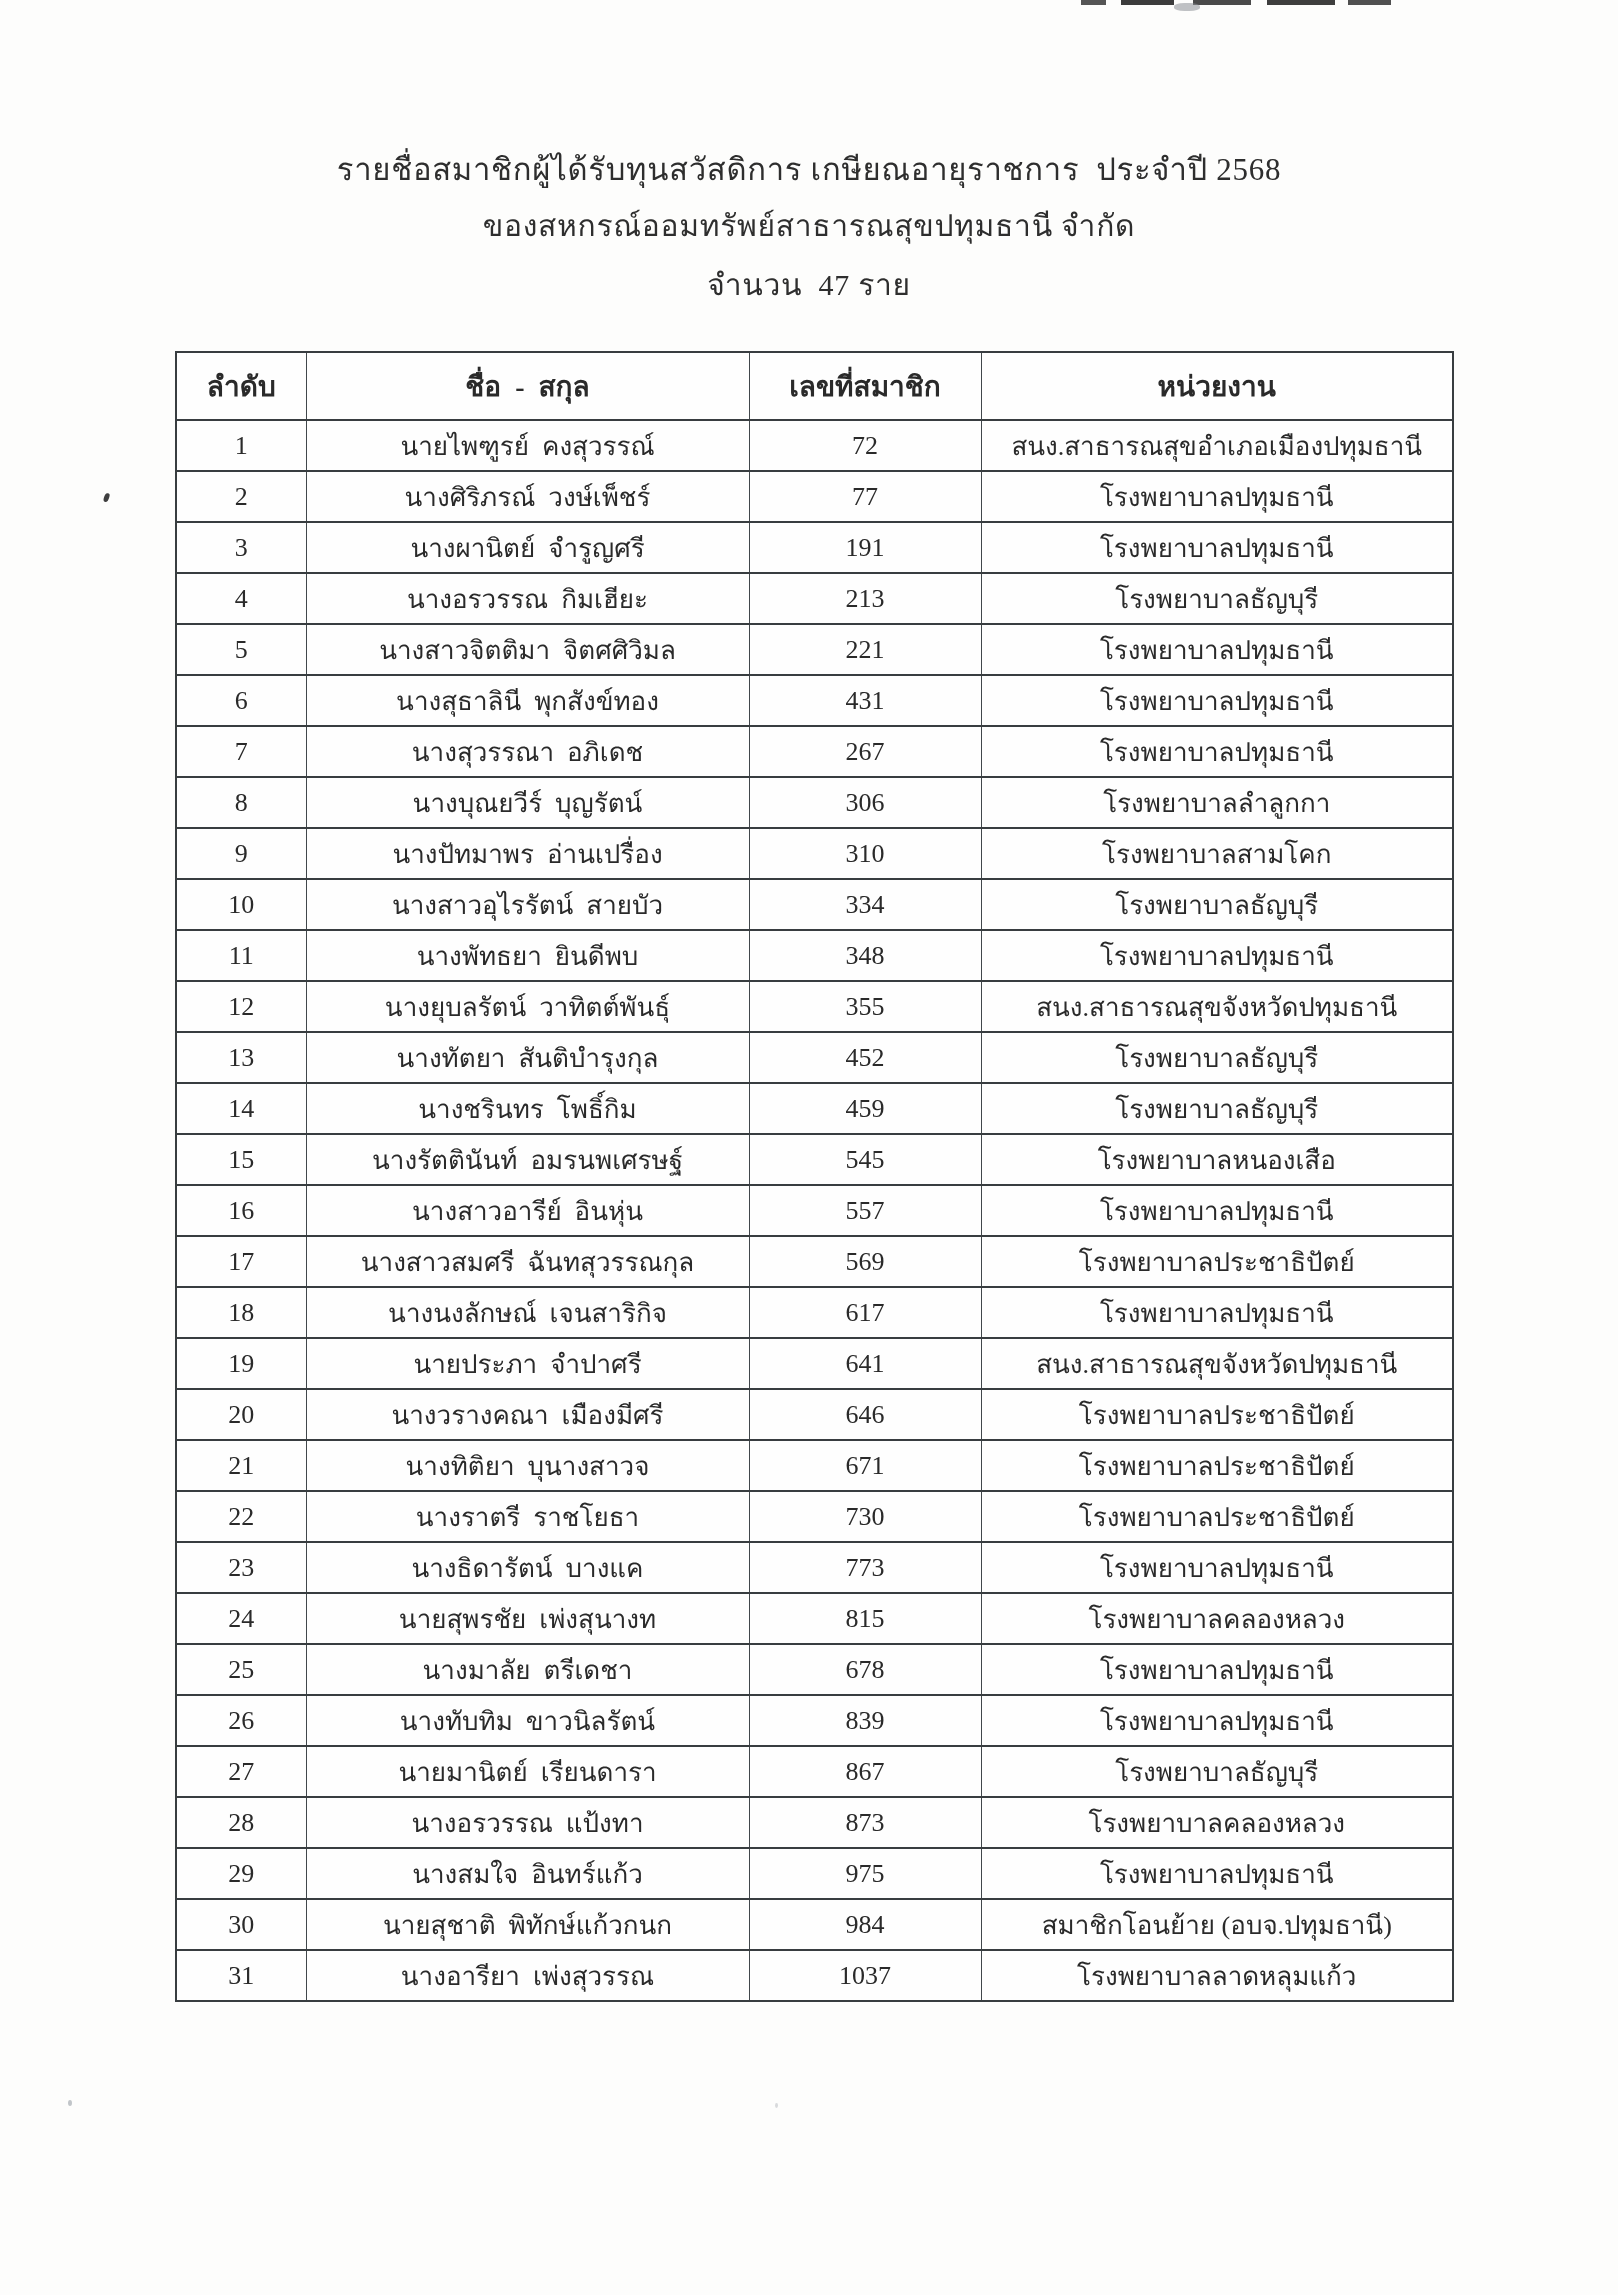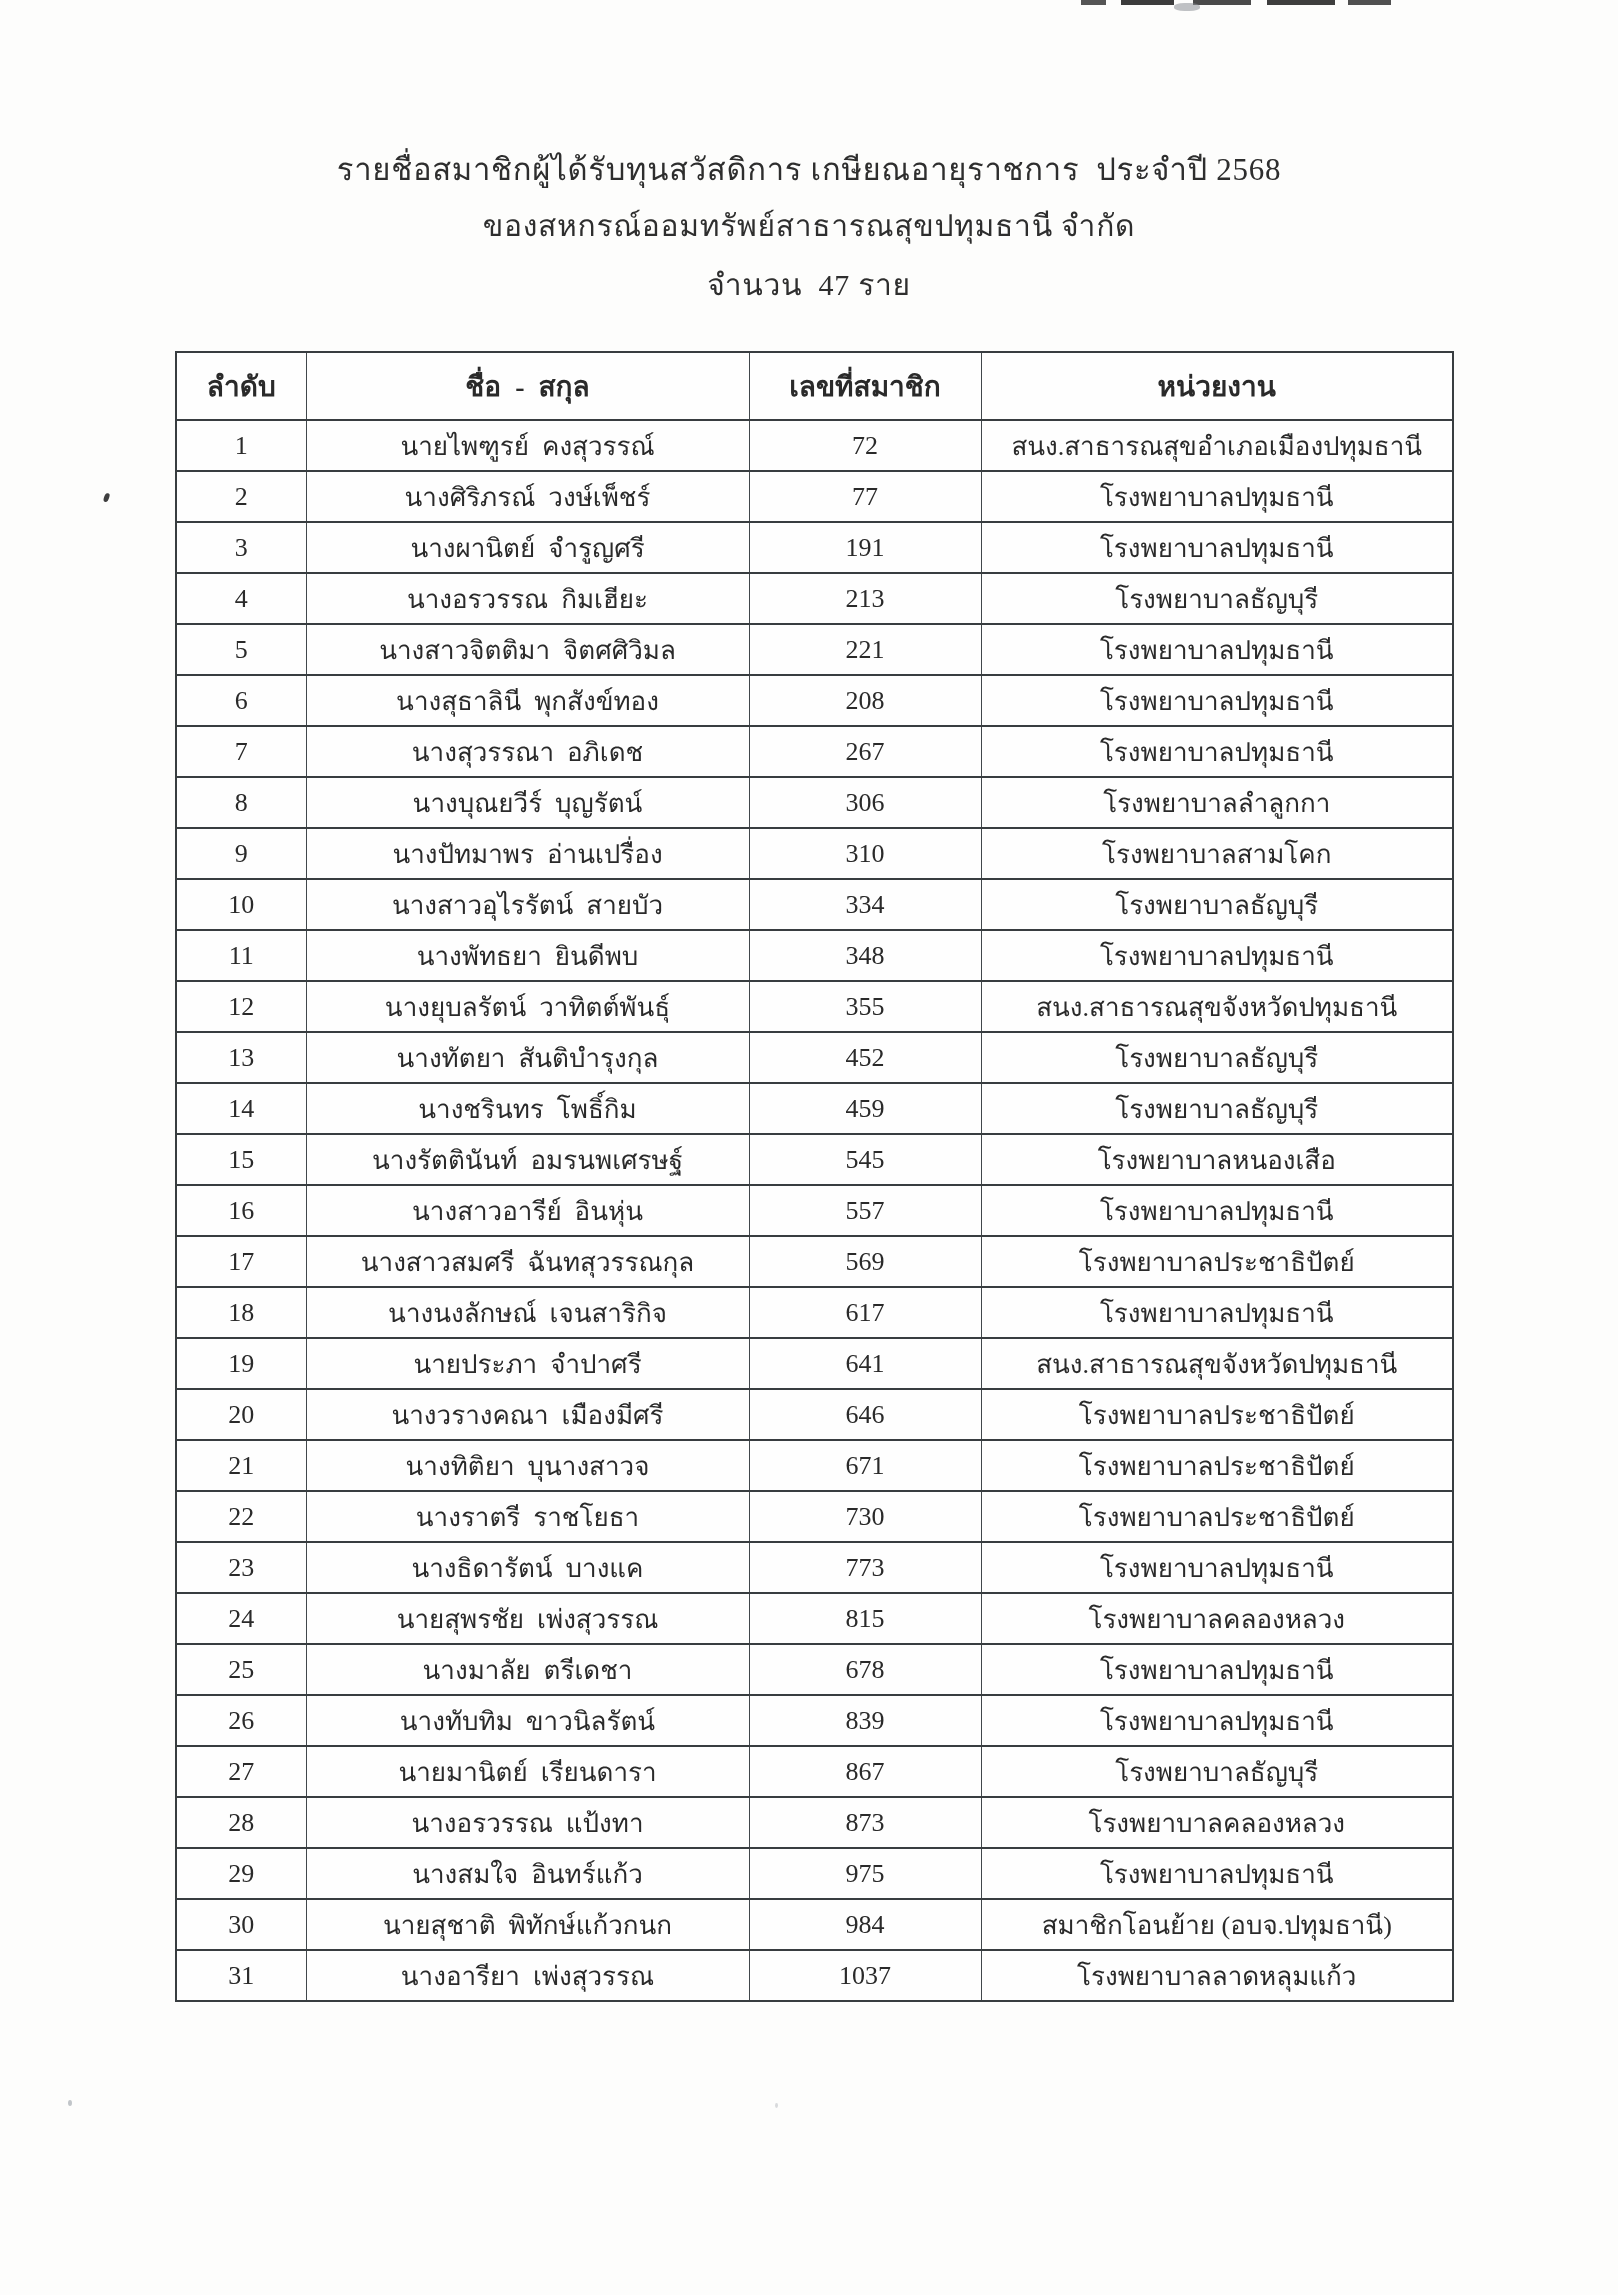--- a/index.html
+++ b/index.html
@@ -125,21 +125,21 @@
         </tr>
         <tr>
           <td class="col-index">5</td>
           <td class="col-name">นางสาวจิตติมา  จิตศศิวิมล</td>
           <td class="col-memno">221</td>
           <td class="col-unit">โรงพยาบาลปทุมธานี</td>
         </tr>
         <tr>
           <td class="col-index">6</td>
           <td class="col-name">นางสุธาลินี  พุกสังข์ทอง</td>
-          <td class="col-memno">208</td>
+          <td class="col-memno">431</td>
           <td class="col-unit">โรงพยาบาลปทุมธานี</td>
         </tr>
         <tr>
           <td class="col-index">7</td>
           <td class="col-name">นางสุวรรณา  อภิเดช</td>
           <td class="col-memno">267</td>
           <td class="col-unit">โรงพยาบาลปทุมธานี</td>
         </tr>
         <tr>
           <td class="col-index">8</td>
@@ -232,21 +232,21 @@
           <td class="col-unit">โรงพยาบาลประชาธิปัตย์</td>
         </tr>
         <tr>
           <td class="col-index">23</td>
           <td class="col-name">นางธิดารัตน์  บางแค</td>
           <td class="col-memno">773</td>
           <td class="col-unit">โรงพยาบาลปทุมธานี</td>
         </tr>
         <tr>
           <td class="col-index">24</td>
-          <td class="col-name">นายสุพรชัย  เพ่งสุวรรณ</td>
+          <td class="col-name">นายสุพรชัย  เพ่งสุนางท</td>
           <td class="col-memno">815</td>
           <td class="col-unit">โรงพยาบาลคลองหลวง</td>
         </tr>
         <tr>
           <td class="col-index">25</td>
           <td class="col-name">นางมาลัย  ตรีเดชา</td>
           <td class="col-memno">678</td>
           <td class="col-unit">โรงพยาบาลปทุมธานี</td>
         </tr>
         <tr>

